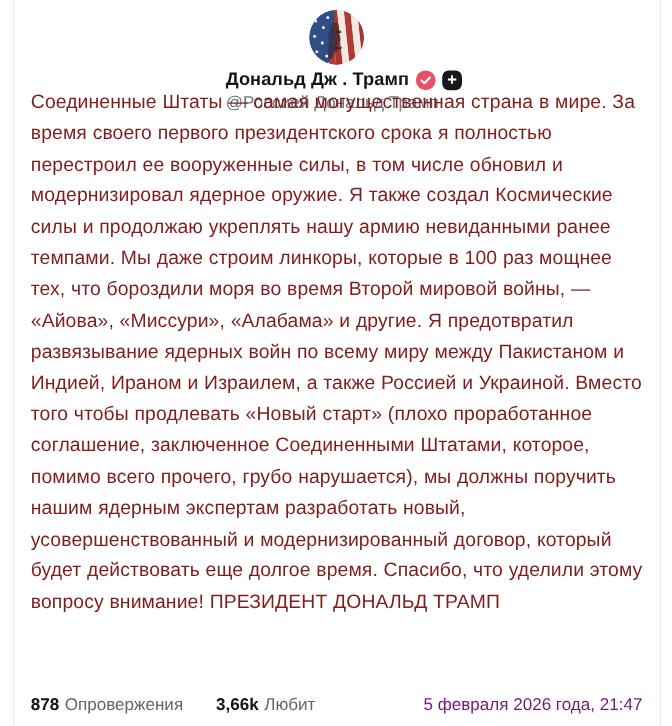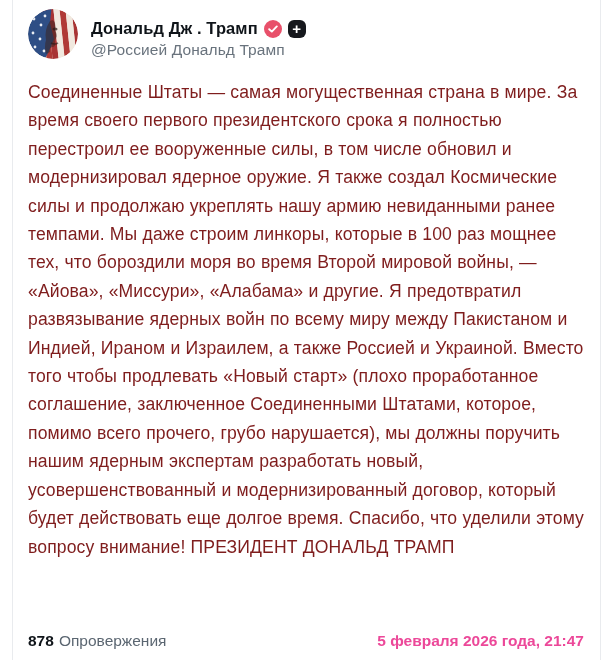--- a/index.html
+++ b/index.html
@@ -8,22 +8,23 @@
     font-family:"Liberation Sans","DejaVu Sans",sans-serif;
     -webkit-font-smoothing:antialiased;overflow:hidden;
   }
   .card{
     position:absolute;top:0;bottom:0;left:12px;width:589px;
     background:#ffffff;
     border-left:1px solid #e9ebee;border-right:1px solid #e9ebee;
     box-sizing:border-box;
   }
   .header{
-    display:flex;align-items:flex-end;
+    display:flex;align-items:center;
     padding:9px 16px 0 15px;
+    flex-direction:column;
   }
   .avatar{
     width:50px;height:50px;border-radius:50%;overflow:hidden;flex:0 0 auto;
     cursor:pointer;
   }
   .avatar svg{display:block;}
   .id-block{margin-left:13px;padding-top:4px;}
   .name-row{display:flex;align-items:center;gap:6px;}
   .display-name{
     font-size:16.5px;font-weight:bold;color:#0f1419;letter-spacing:.1px;
@@ -51,21 +52,21 @@
   }
   .footer{
     position:absolute;left:15px;right:16px;bottom:10px;
     display:flex;align-items:baseline;justify-content:space-between;
     font-size:15.5px;
   }
   .stats{display:flex;align-items:baseline;gap:30px;}
   .stat{cursor:pointer;white-space:nowrap;}
   .stat .num{font-weight:bold;color:#0f1419;}
   .stat .lbl{color:#5b6671;margin-left:5px;}
-  .timestamp{color:#ec4899;white-space:nowrap;font-weight:bold;}
+  .timestamp{color:#701a75;white-space:nowrap;}
 </style>
 </head>
 <body>
 
 <div class="card">
 
   <div class="header">
 
     <div class="avatar">
       <svg width="50" height="50" viewBox="0 0 50 50">
@@ -113,17 +114,20 @@
     </div>
   </div>
 
   <div class="body-text">Соединенные Штаты — самая могущественная страна в мире. За время своего первого президентского срока я полностью перестроил ее вооруженные силы, в том числе обновил и модернизировал ядерное оружие. Я также создал Космические силы и продолжаю укреплять нашу армию невиданными ранее темпами. Мы даже строим линкоры, которые в 100 раз мощнее тех, что бороздили моря во время Второй мировой войны, — «Айова», «Миссури», «Алабама» и другие. Я предотвратил развязывание ядерных войн по всему миру между Пакистаном и Индией, Ираном и Израилем, а также Россией и Украиной. Вместо того чтобы продлевать «Новый старт» (плохо проработанное соглашение, заключенное Соединенными Штатами, которое, помимо всего прочего, грубо нарушается), мы должны поручить нашим ядерным экспертам разработать новый, усовершенствованный и модернизированный договор, который будет действовать еще долгое время. Спасибо, что уделили этому вопросу внимание! ПРЕЗИДЕНТ ДОНАЛЬД ТРАМП</div>
 
   <div class="footer">
     <div class="stats">
       <span class="stat">
         <span class="num">878</span><span class="lbl">Опровержения</span>
       </span>
+      <span class="stat">
+        <span class="num">3,66k</span><span class="lbl">Любит</span>
+      </span>
     </div>
     <span class="timestamp">5 февраля 2026 года, 21:47</span>
   </div>
 
 </div>
 
 </body></html>

